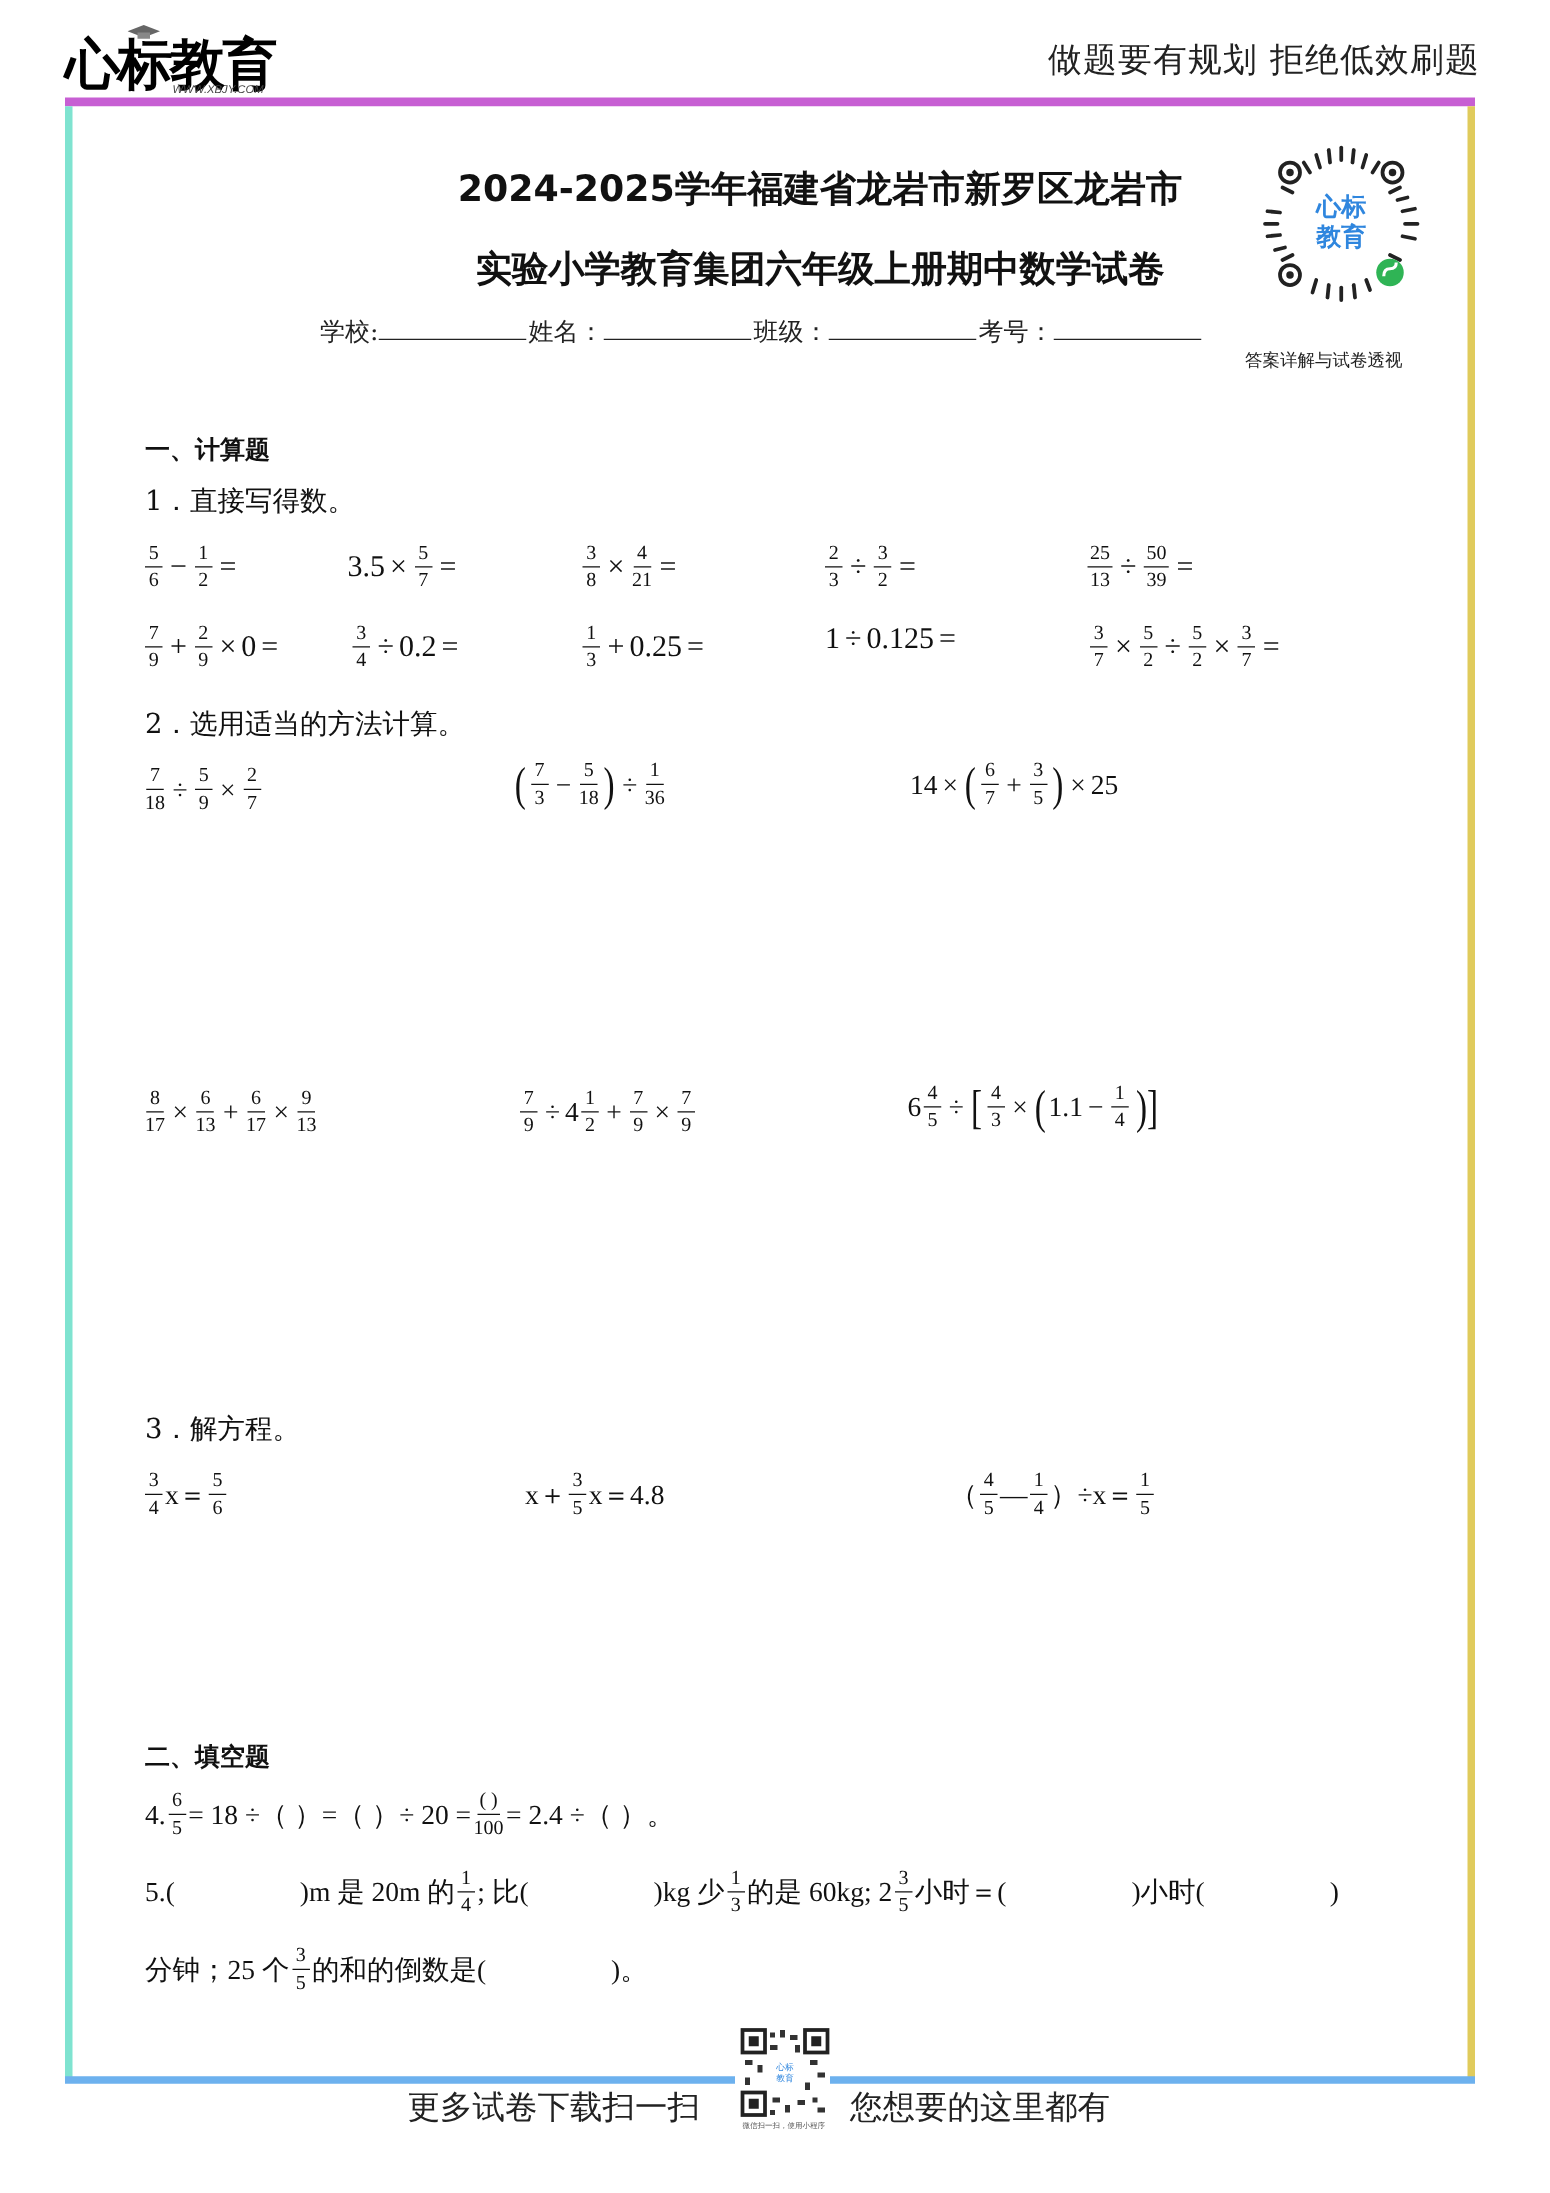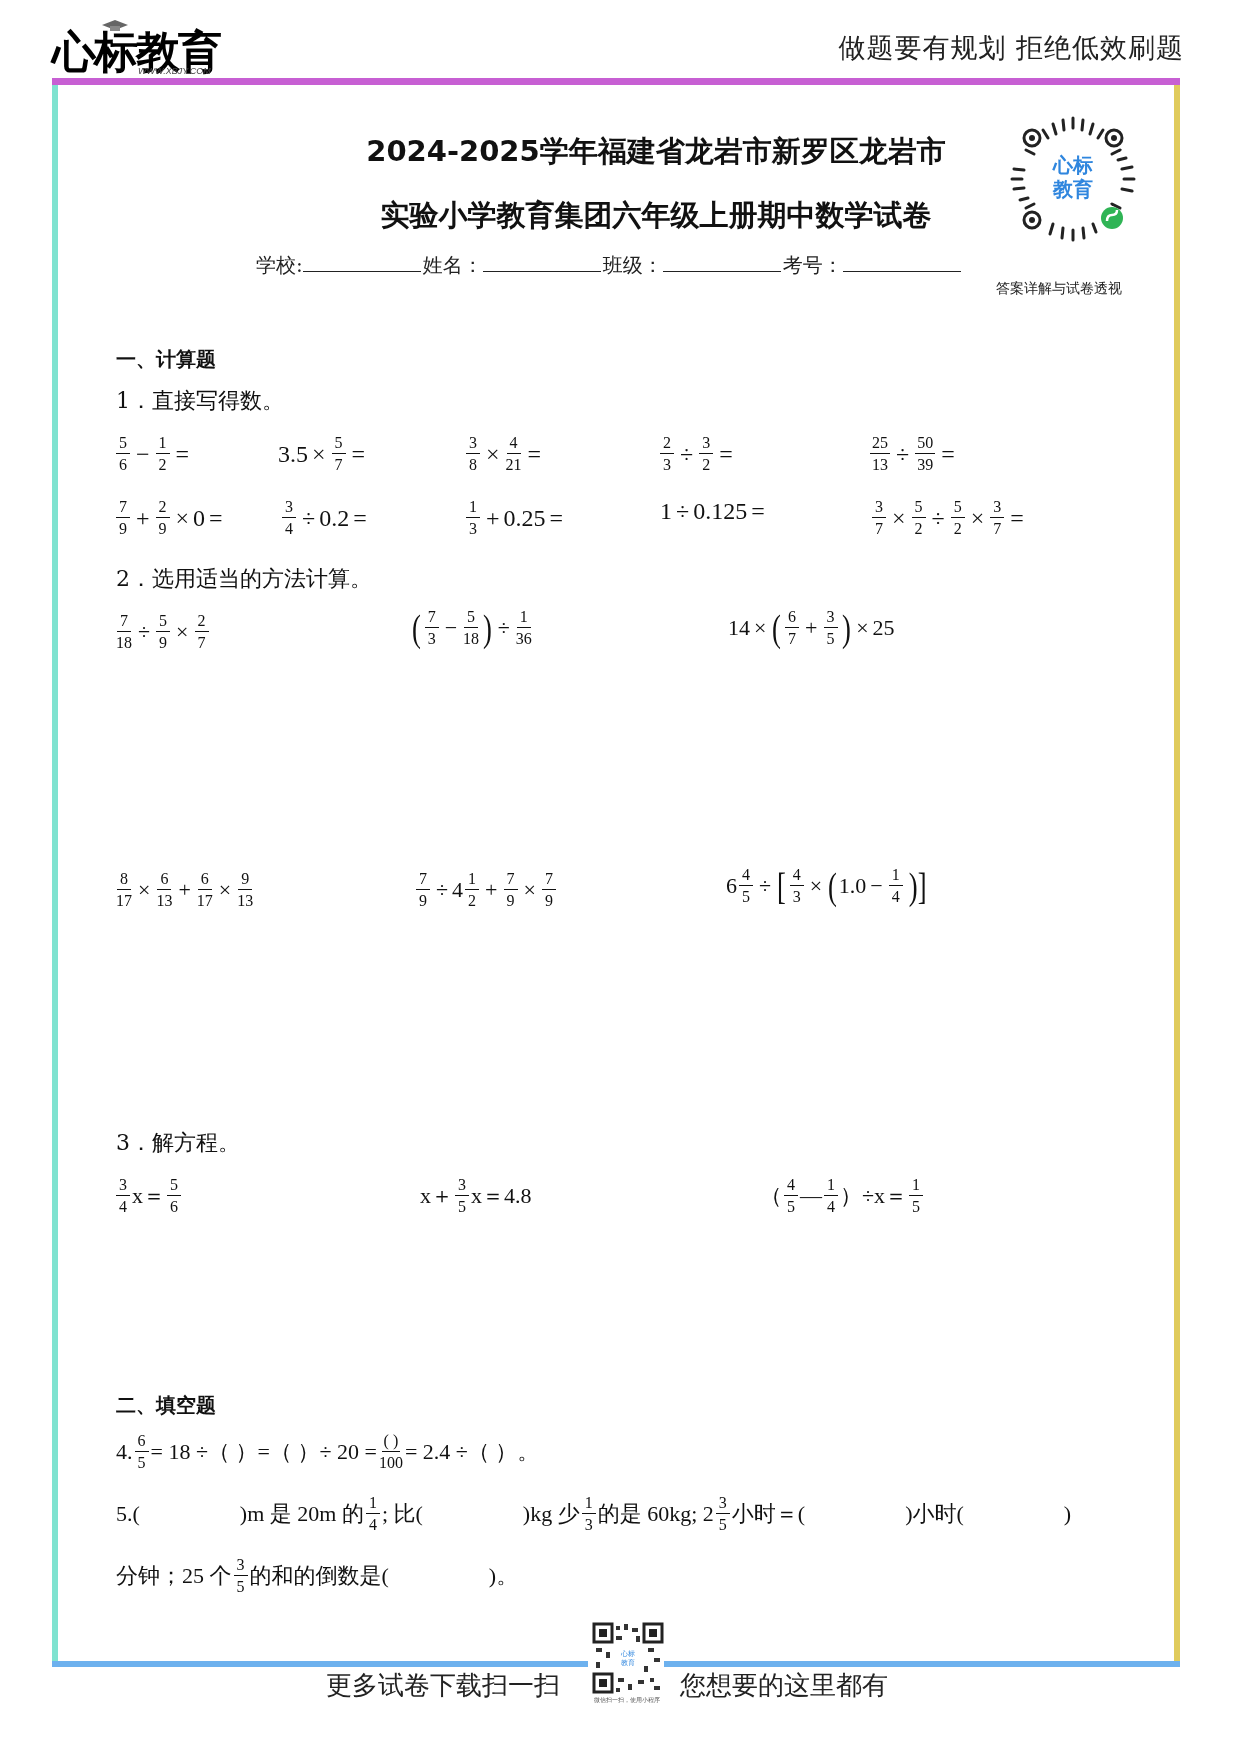--- a/index.html
+++ b/index.html
@@ -342,21 +342,21 @@
       <span class="d">5</span>
     </span>
     <span class="op">÷</span>
     <span class="paren-big">[</span>
     <span class="frac">
       <span class="n">4</span>
       <span class="d">3</span>
     </span>
     <span class="op">×</span>
     <span class="paren-big">(</span>
-    <span>1.0</span>
+    <span>1.1</span>
     <span class="op">−</span>
     <span class="frac">
       <span class="n">1</span>
       <span class="d">4</span>
     </span>
     <span class="paren-big">)]</span>
 </div>
 
 <div class="abs q" style="left:116px;top:1128px;">3．解方程。</div>
 

